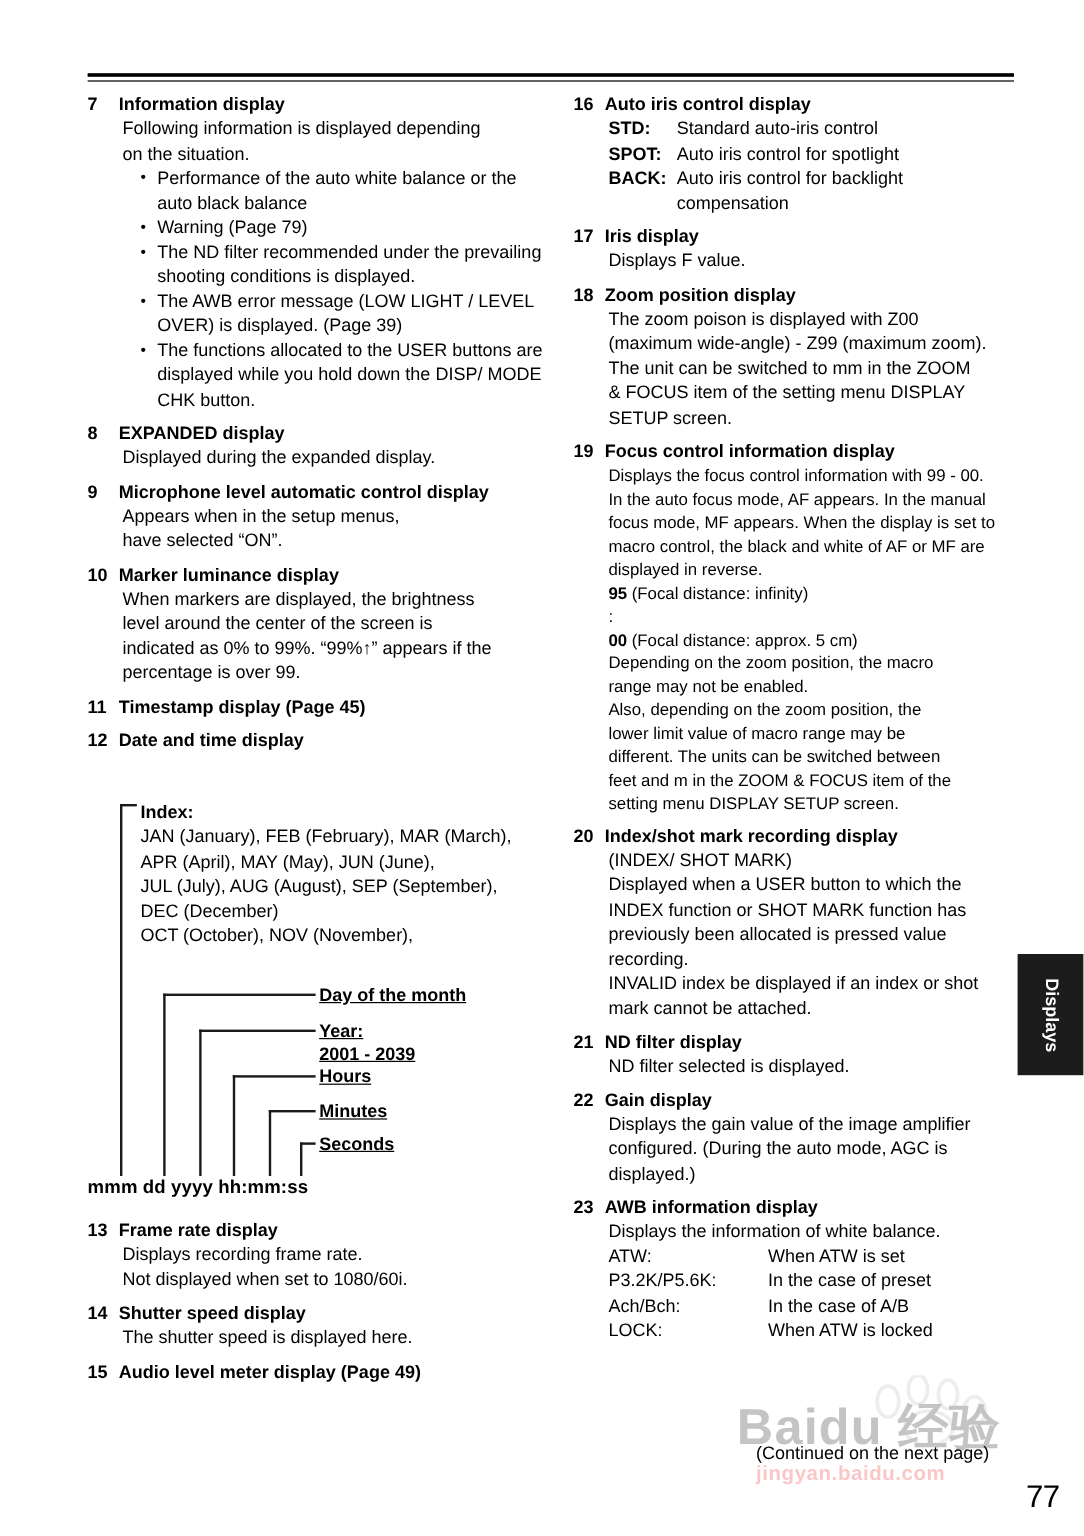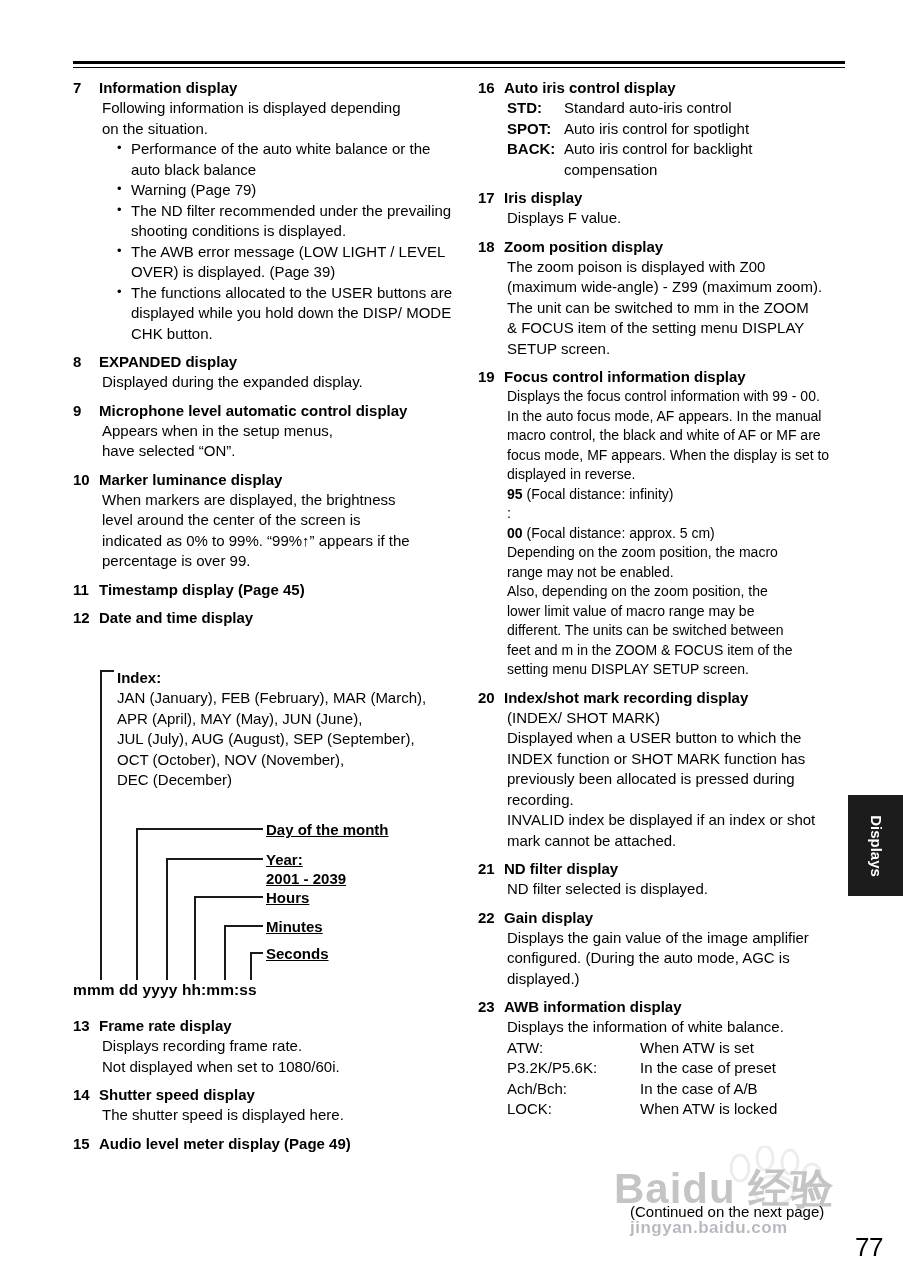--- a/index.html
+++ b/index.html
@@ -242,21 +242,21 @@
     letter-spacing: 1px;
     line-height: 42px;
     white-space: nowrap;
   }
   .watermark .wm-sub {
     position: absolute;
     left: 16px;
     top: 58px;
     font-size: 17px;
     font-weight: bold;
-    color: #0f172a;
+    color: #ef4444;
     letter-spacing: 0.5px;
     white-space: nowrap;
     text-align: right;
   }
   .watermark .wm-paw {
     position: absolute;
     left: 104px;
     top: -14px;
   }
 </style>
@@ -340,22 +340,22 @@
   </div>
 
   <div class="diagram">
 
     <div class="month-label">Index:</div>
 
     <div class="months">
       <p>JAN (January), FEB (February), MAR (March),</p>
       <p>APR (April), MAY (May), JUN (June),</p>
       <p>JUL (July), AUG (August), SEP (September),</p>
+      <p>DEC (December)</p>
       <p>OCT (October), NOV (November),</p>
-      <p>DEC (December)</p>
     </div>
 
     <div class="ln h" style="left:27px; top:2px; width:14px;"></div>
     <div class="ln v" style="left:27px; top:2px; height:310px;"></div>
 
     <div class="ln h" style="left:63px; top:160px; width:127px;"></div>
     <div class="ln v" style="left:63px; top:160px; height:152px;"></div>
 
     <div class="ln h" style="left:93px; top:190px; width:97px;"></div>
     <div class="ln v" style="left:93px; top:190px; height:122px;"></div>
@@ -461,22 +461,22 @@
     </div>
 
     <div class="item">
       <div class="item-head">
         <div class="num wide">19</div>
         <div class="title">Focus control information display</div>
       </div>
       <div class="body tight">
         <p>Displays the focus control information with 99 - 00.</p>
         <p>In the auto focus mode, AF appears. In the manual</p>
+        <p>focus mode, MF appears. When the display is set to</p>
         <p>macro control, the black and white of AF or MF are</p>
-        <p>focus mode, MF appears. When the display is set to</p>
         <p>displayed in reverse.</p>
         <p class="focal"><b>95</b><span> (Focal distance: infinity)</span></p>
         <p>:</p>
         <p class="focal"><b>00</b><span> (Focal distance: approx. 5 cm)</span></p>
         <p>Depending on the zoom position, the macro</p>
         <p>range may not be enabled.</p>
         <p>Also, depending on the zoom position, the</p>
         <p>lower limit value of macro range may be</p>
         <p>different. The units can be switched between</p>
         <p>feet and m in the ZOOM &amp; FOCUS item of the</p>
@@ -486,21 +486,21 @@
 
     <div class="item">
       <div class="item-head">
         <div class="num wide">20</div>
         <div class="title">Index/shot mark recording display</div>
       </div>
       <div class="body">
         <p>(INDEX/ SHOT MARK)</p>
         <p>Displayed when a USER button to which the</p>
         <p>INDEX function or SHOT MARK function has</p>
-        <p>previously been allocated is pressed during</p>
+        <p>previously been allocated is pressed value</p>
         <p>recording.</p>
         <p>INVALID index be displayed if an index or shot</p>
         <p>mark cannot be attached.</p>
       </div>
     </div>
 
     <div class="item">
       <div class="item-head">
         <div class="num wide">21</div>
         <div class="title">ND filter display</div>

